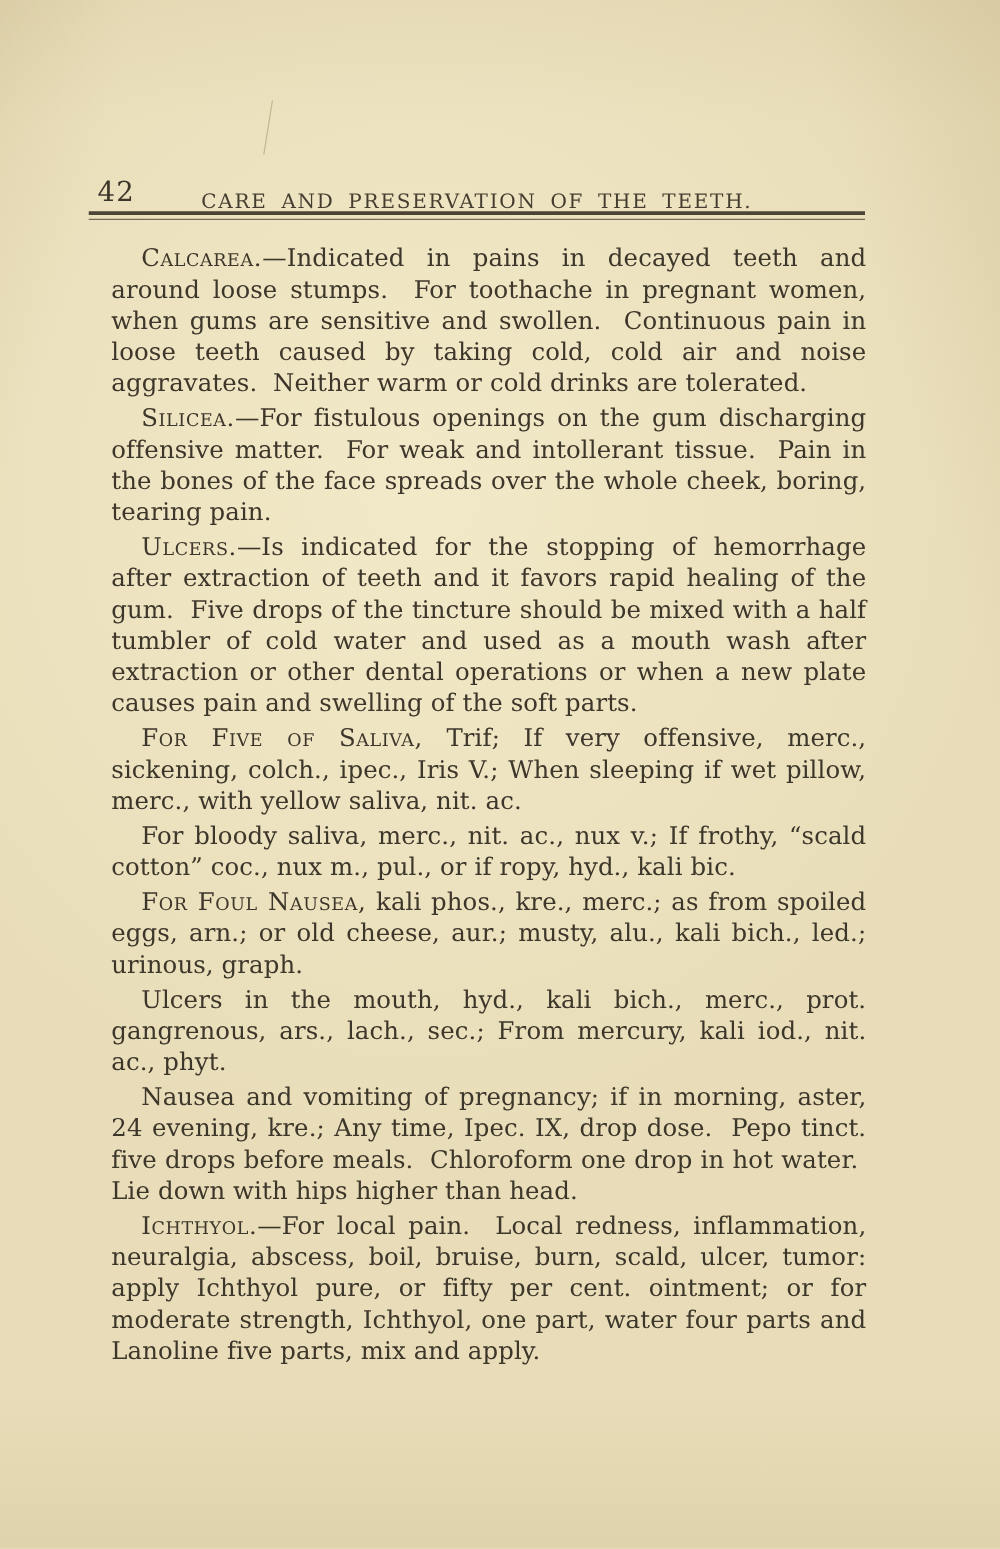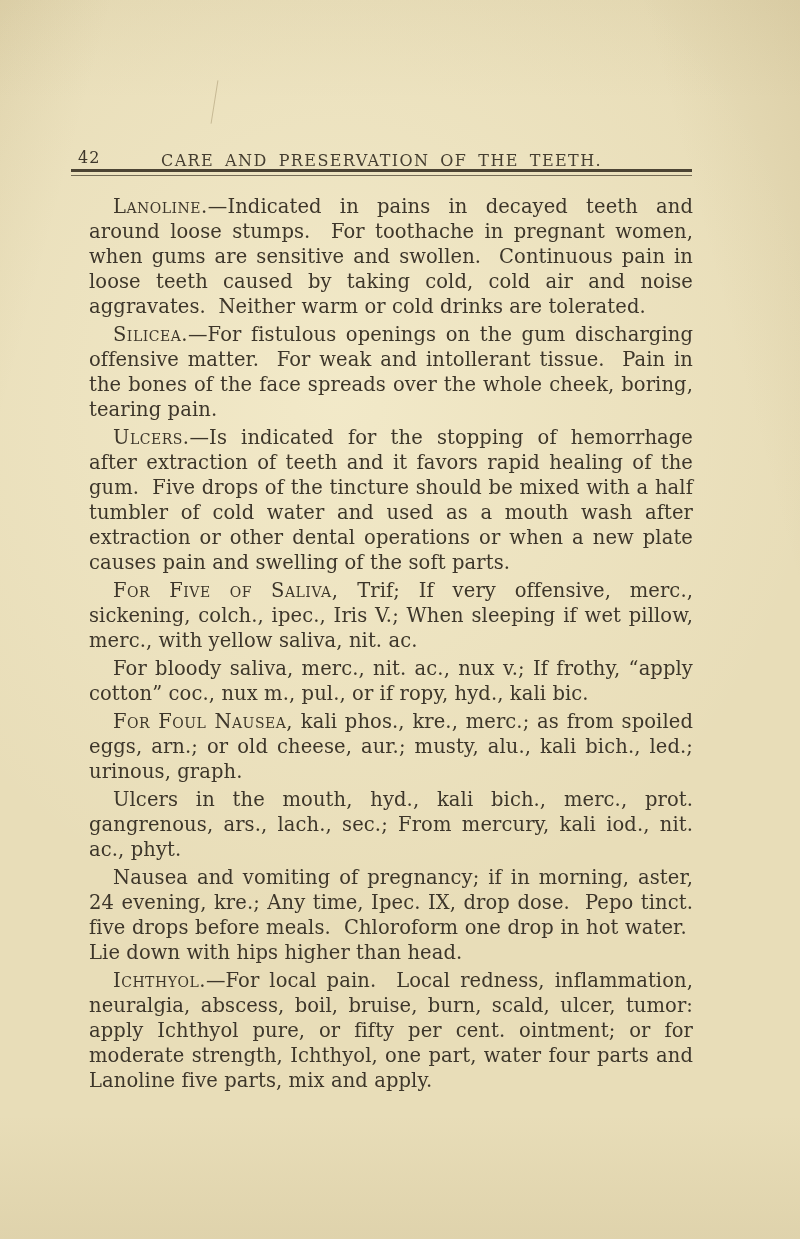--- a/index.html
+++ b/index.html
@@ -36,21 +36,21 @@
     position: absolute;
     left: 71px;
     top: 148px;
     width: 621px;
     height: 20px;
   }
   .pageno {
     position: absolute;
     left: 7px;
     bottom: 1px;
-    font-size: 16px;
+    font-size: 22px;
     letter-spacing: 1px;
   }
   .title {
     display: block;
     text-align: center;
     padding-top: 3px;
     font-size: 16px;
     letter-spacing: 1.4px;
     word-spacing: 4.5px;
     color: #453e30;
@@ -95,24 +95,24 @@
     <span class="pageno">42</span>
     <span class="title">CARE AND PRESERVATION OF THE TEETH.</span>
   </header>
 
   <div class="rules">
     <div class="rule-thick"></div>
     <div class="rule-thin"></div>
   </div>
 
   <main class="body-text">
-      <p class="para"><span class="sc">Lanoline.</span>—Indicated in pains in decayed teeth and around loose stumps.&nbsp; For toothache in pregnant women, when gums are sensitive and swollen.&nbsp; Continuous pain in loose teeth caused by taking cold, cold air and noise aggravates.&nbsp; Neither warm or cold drinks are tolerated.</p>
+      <p class="para"><span class="sc">Calcarea.</span>—Indicated in pains in decayed teeth and around loose stumps.&nbsp; For toothache in pregnant women, when gums are sensitive and swollen.&nbsp; Continuous pain in loose teeth caused by taking cold, cold air and noise aggravates.&nbsp; Neither warm or cold drinks are tolerated.</p>
       <p class="para"><span class="sc">Silicea.</span>—For fistulous openings on the gum discharging offensive matter.&nbsp; For weak and intollerant tissue.&nbsp; Pain in the bones of the face spreads over the whole cheek, boring, tearing pain.</p>
       <p class="para"><span class="sc">Ulcers.</span>—Is indicated for the stopping of hemorrhage after extraction of teeth and it favors rapid healing of the gum.&nbsp; Five drops of the tincture should be mixed with a half tumbler of cold water and used as a mouth wash after extraction or other dental operations or when a new plate causes pain and swelling of the soft parts.</p>
       <p class="para"><span class="sc">For Five of Saliva,</span> Trif; If very offensive, merc., sickening, colch., ipec., Iris V.; When sleeping if wet pillow, merc., with yellow saliva, nit. ac.</p>
-      <p class="para">For bloody saliva, merc., nit. ac., nux v.; If frothy, “apply cotton” coc., nux m., pul., or if ropy, hyd., kali bic.</p>
+      <p class="para">For bloody saliva, merc., nit. ac., nux v.; If frothy, “scald cotton” coc., nux m., pul., or if ropy, hyd., kali bic.</p>
       <p class="para"><span class="sc">For Foul Nausea,</span> kali phos., kre., merc.; as from spoiled eggs, arn.; or old cheese, aur.; musty, alu., kali bich., led.; urinous, graph.</p>
       <p class="para">Ulcers in the mouth, hyd., kali bich., merc., prot. gangrenous, ars., lach., sec.; From mercury, kali iod., nit. ac., phyt.</p>
       <p class="para">Nausea and vomiting of pregnancy; if in morning, aster, 24 evening, kre.; Any time, Ipec. IX, drop dose.&nbsp; Pepo tinct. five drops before meals.&nbsp; Chloroform one drop in hot water.&nbsp; Lie down with hips higher than head.</p>
       <p class="para"><span class="sc">Ichthyol.</span>—For local pain.&nbsp; Local redness, inflammation, neuralgia, abscess, boil, bruise, burn, scald, ulcer, tumor: apply Ichthyol pure, or fifty per cent. ointment; or for moderate strength, Ichthyol, one part, water four parts and Lanoline five parts, mix and apply.</p>
     </main>
 
 </div>
 
 </body></html>

